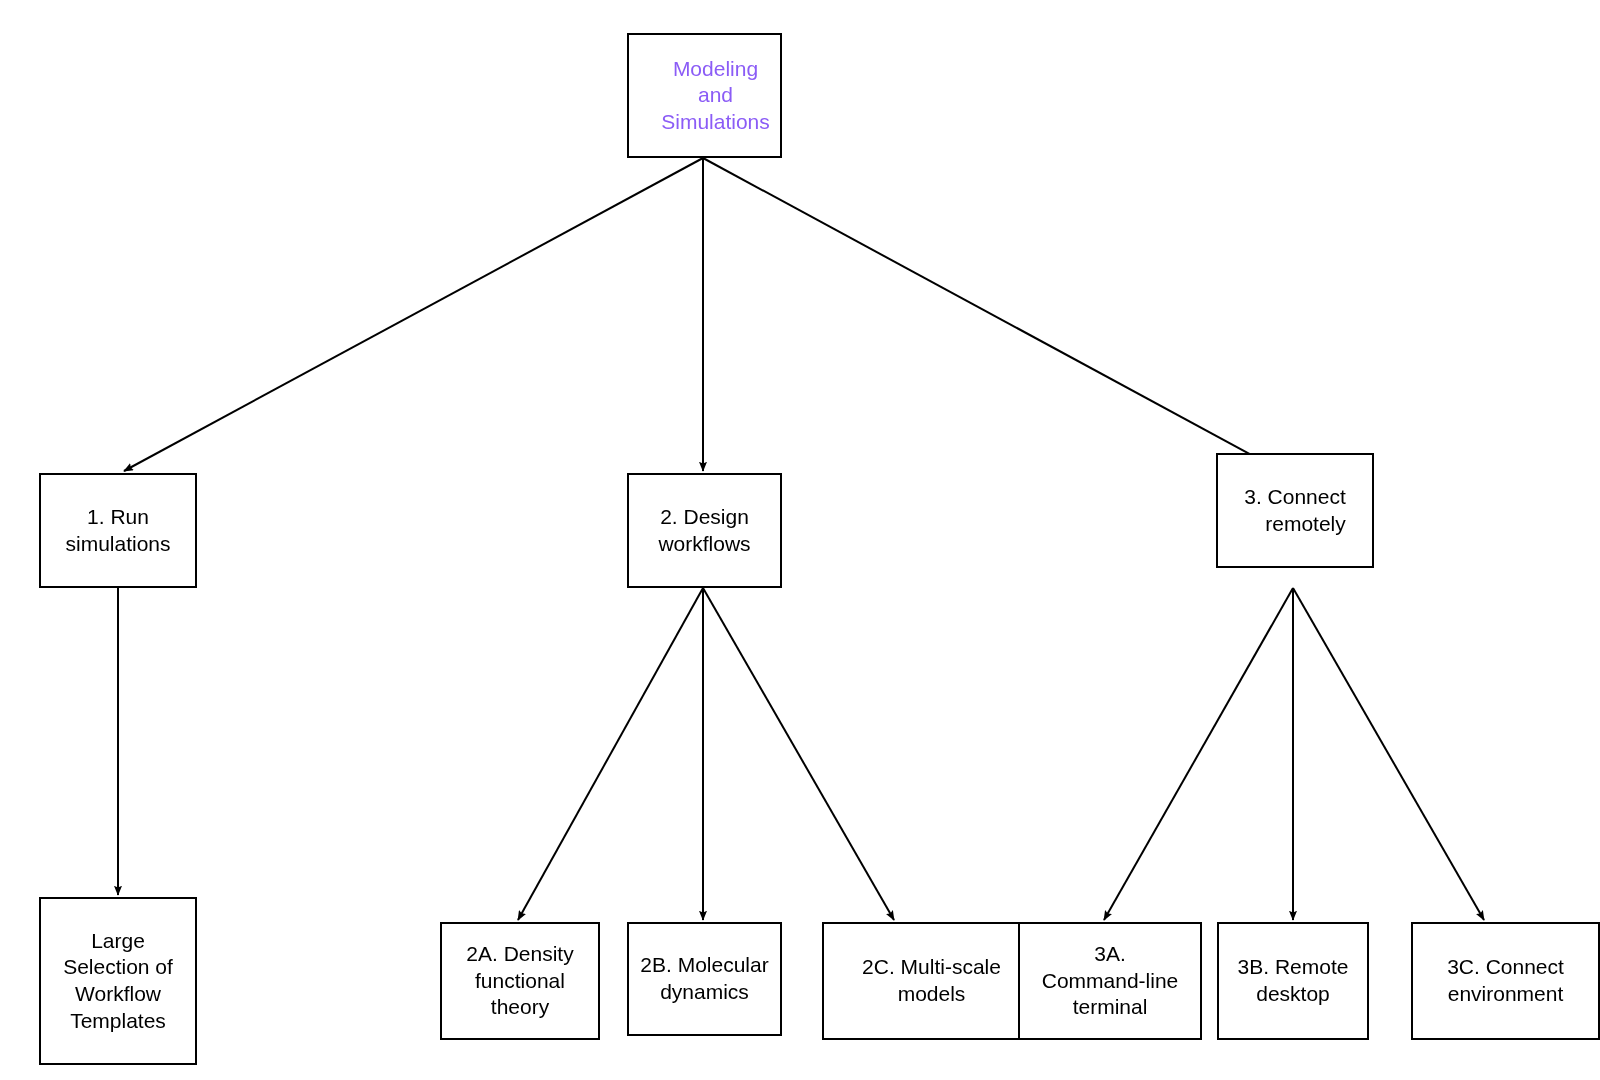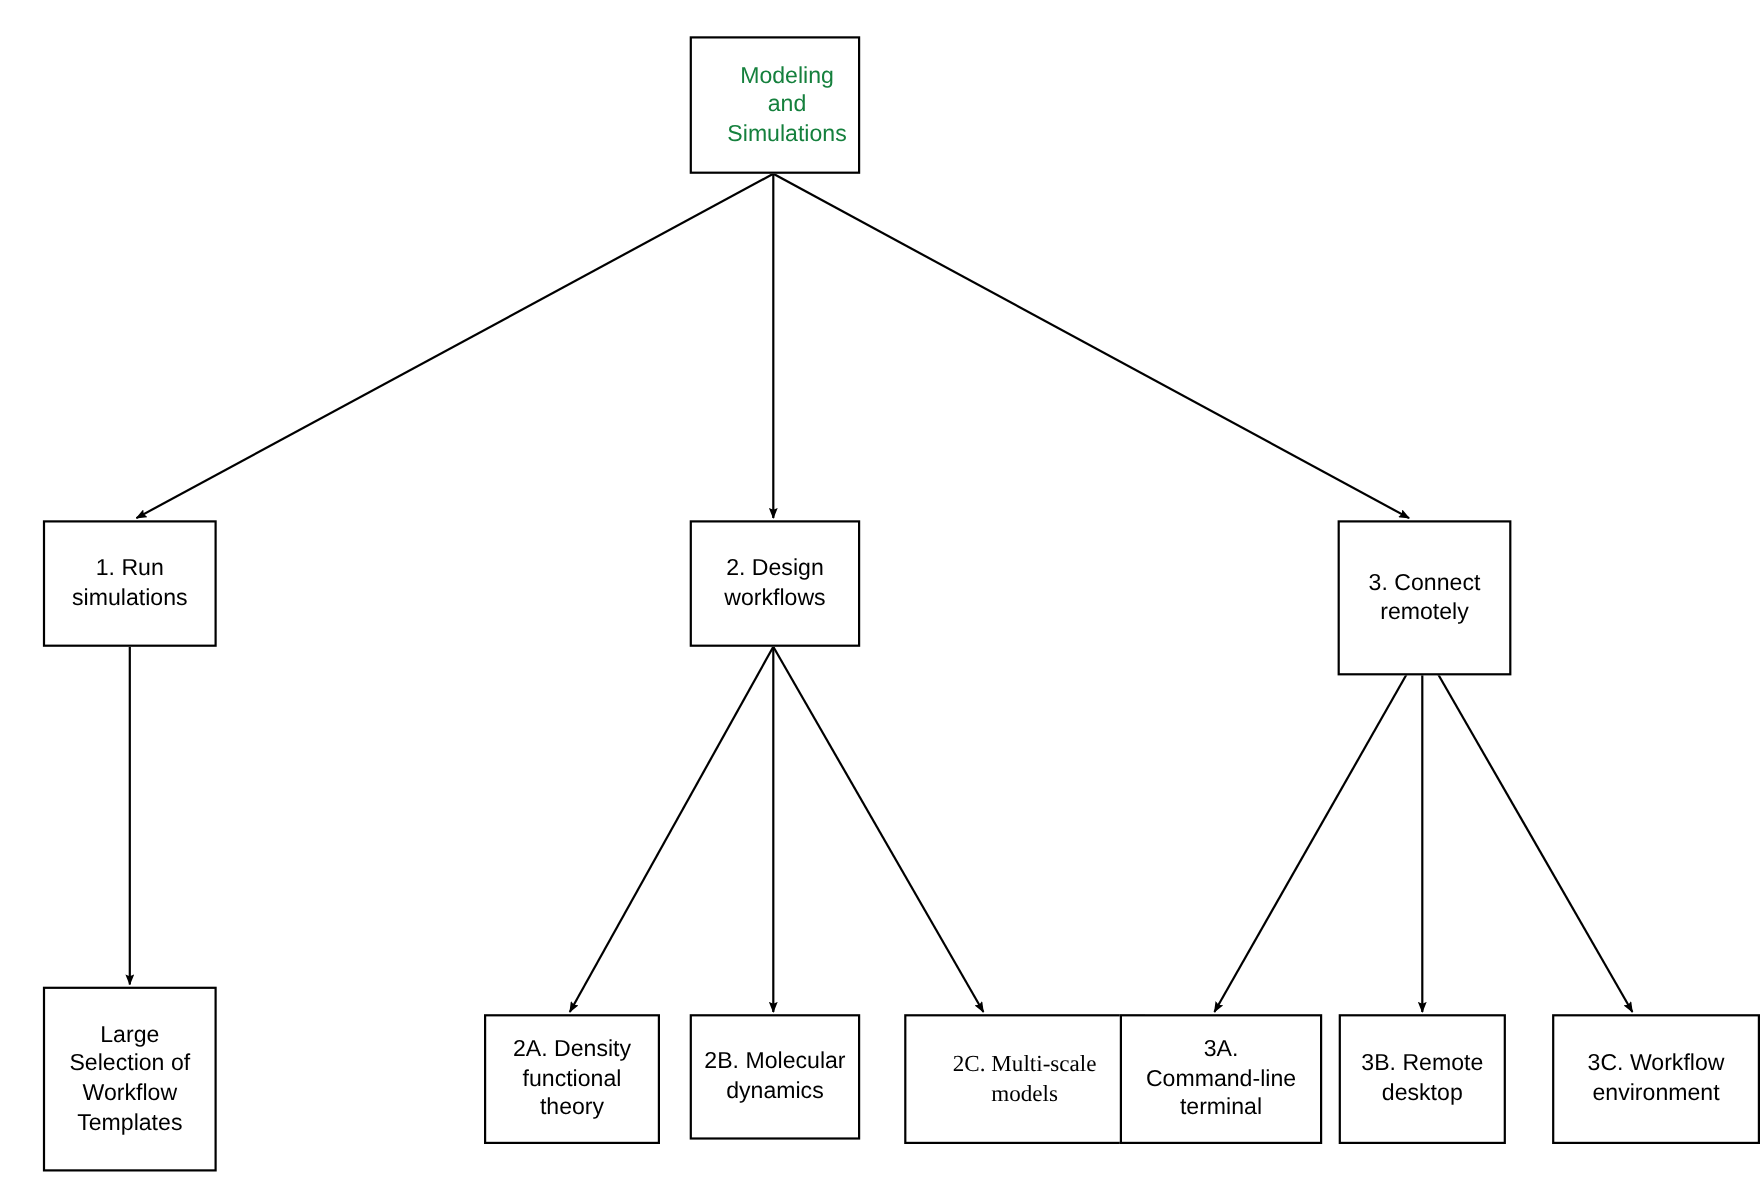--- a/index.html
+++ b/index.html
@@ -63,63 +63,63 @@
         <line x1="703" y1="588" x2="518" y2="920" stroke="#000000" stroke-width="2" marker-end="url(#arrowhead)"></line>
         <line x1="703" y1="588" x2="703" y2="920" stroke="#000000" stroke-width="2" marker-end="url(#arrowhead)"></line>
         <line x1="703" y1="588" x2="894" y2="920" stroke="#000000" stroke-width="2" marker-end="url(#arrowhead)"></line>
         <line x1="1293" y1="588" x2="1104" y2="920" stroke="#000000" stroke-width="2" marker-end="url(#arrowhead)"></line>
         <line x1="1293" y1="588" x2="1293" y2="920" stroke="#000000" stroke-width="2" marker-end="url(#arrowhead)"></line>
         <line x1="1293" y1="588" x2="1484" y2="920" stroke="#000000" stroke-width="2" marker-end="url(#arrowhead)"></line>
       </g>
   </svg>
 
   <div id="nodes-layer">
-      <div class="node" style="left: 627px; top: 33px; width: 155px; height: 125px; border-color: rgb(0, 0, 0); background: rgb(255, 255, 255); color: #15803d; padding-left: 28px;">
+      <div class="node" style="left: 627px; top: 33px; width: 155px; height: 125px; border-color: rgb(0, 0, 0); background: rgb(255, 255, 255); color: #8b5cf6; padding-left: 28px;">
         <span class="node-label">Modeling and
 Simulations</span>
       </div>
       <div class="node" style="left: 39px; top: 473px; width: 158px; height: 115px; border-color: rgb(0, 0, 0); background: rgb(255, 255, 255); color: rgb(0, 0, 0);">
         <span class="node-label">1. Run
 simulations</span>
       </div>
       <div class="node" style="left: 627px; top: 473px; width: 155px; height: 115px; border-color: rgb(0, 0, 0); background: rgb(255, 255, 255); color: rgb(0, 0, 0);">
         <span class="node-label">2. Design
 workflows</span>
       </div>
-      <div class="node" style="left: 1216px; top: 473px; width: 158px; height: 141px; border-color: rgb(0, 0, 0); background: rgb(255, 255, 255); color: rgb(0, 0, 0);">
+      <div class="node" style="left: 1216px; top: 453px; width: 158px; height: 115px; border-color: rgb(0, 0, 0); background: rgb(255, 255, 255); color: rgb(0, 0, 0); text-align: right;">
         <span class="node-label">3. Connect
 remotely</span>
       </div>
       <div class="node" style="left: 39px; top: 897px; width: 158px; height: 168px; border-color: rgb(0, 0, 0); background: rgb(255, 255, 255); color: rgb(0, 0, 0);">
         <span class="node-label">Large
 Selection of
 Workflow
 Templates</span>
       </div>
       <div class="node" style="left: 440px; top: 922px; width: 160px; height: 118px; border-color: rgb(0, 0, 0); background: rgb(255, 255, 255); color: rgb(0, 0, 0);">
         <span class="node-label">2A. Density
 functional
 theory</span>
       </div>
       <div class="node" style="left: 627px; top: 922px; width: 155px; height: 114px; border-color: rgb(0, 0, 0); background: rgb(255, 255, 255); color: rgb(0, 0, 0);">
         <span class="node-label">2B. Molecular
 dynamics</span>
       </div>
-      <div class="node" style="left: 822px; top: 922px; width: 219px; height: 118px; border-color: rgb(0, 0, 0); background: rgb(255, 255, 255); color: rgb(0, 0, 0); font-family: Liberation Serif, serif;">
+      <div class="node" style="left: 822px; top: 922px; width: 219px; height: 118px; border-color: rgb(0, 0, 0); background: rgb(255, 255, 255); color: rgb(0, 0, 0);">
         <span class="node-label">2C. Multi-scale
 models</span>
       </div>
       <div class="node" style="left: 1018px; top: 922px; width: 184px; height: 118px; border-color: rgb(0, 0, 0); background: rgb(255, 255, 255); color: rgb(0, 0, 0); justify-content: center;">
         <span class="node-label">3A.
 Command-line
 terminal</span>
       </div>
       <div class="node" style="left: 1217px; top: 922px; width: 152px; height: 118px; border-color: rgb(0, 0, 0); background: rgb(255, 255, 255); color: rgb(0, 0, 0);">
         <span class="node-label">3B. Remote
 desktop</span>
       </div>
       <div class="node" style="left: 1411px; top: 922px; width: 189px; height: 118px; border-color: rgb(0, 0, 0); background: rgb(255, 255, 255); color: rgb(0, 0, 0);">
-        <span class="node-label">3C. Workflow
+        <span class="node-label">3C. Connect
 environment</span>
       </div>
     </div>
 
 </div>
 
 </body></html>

